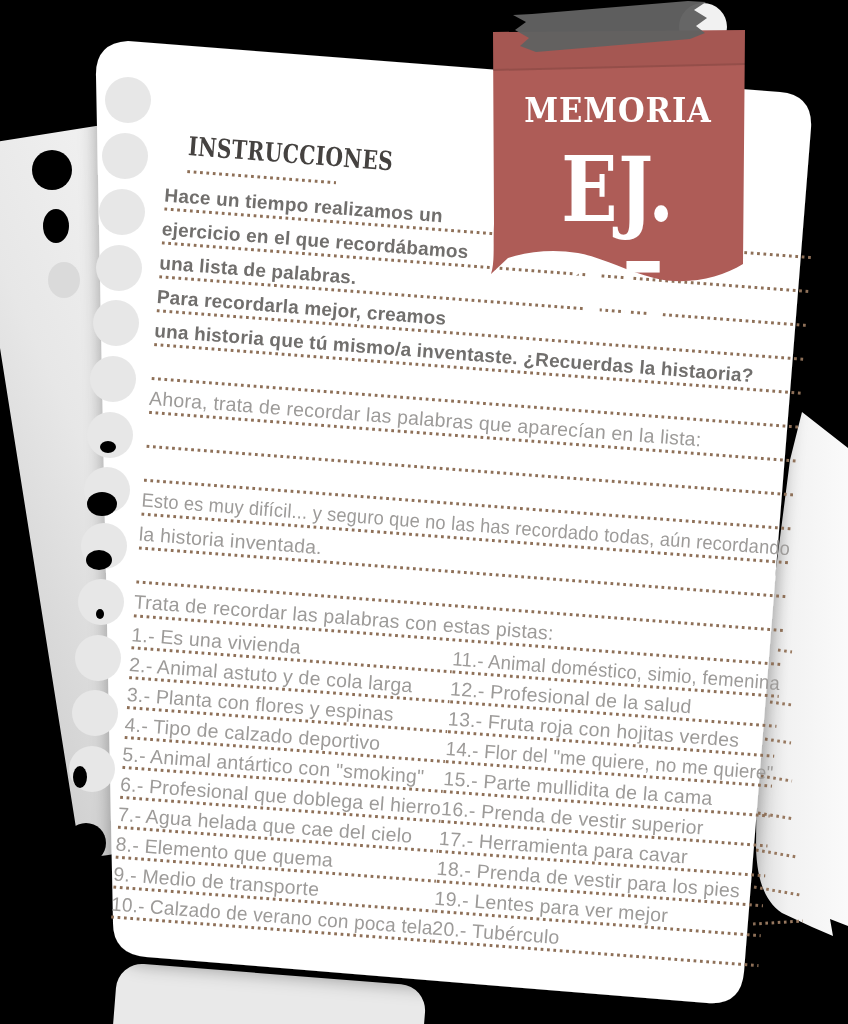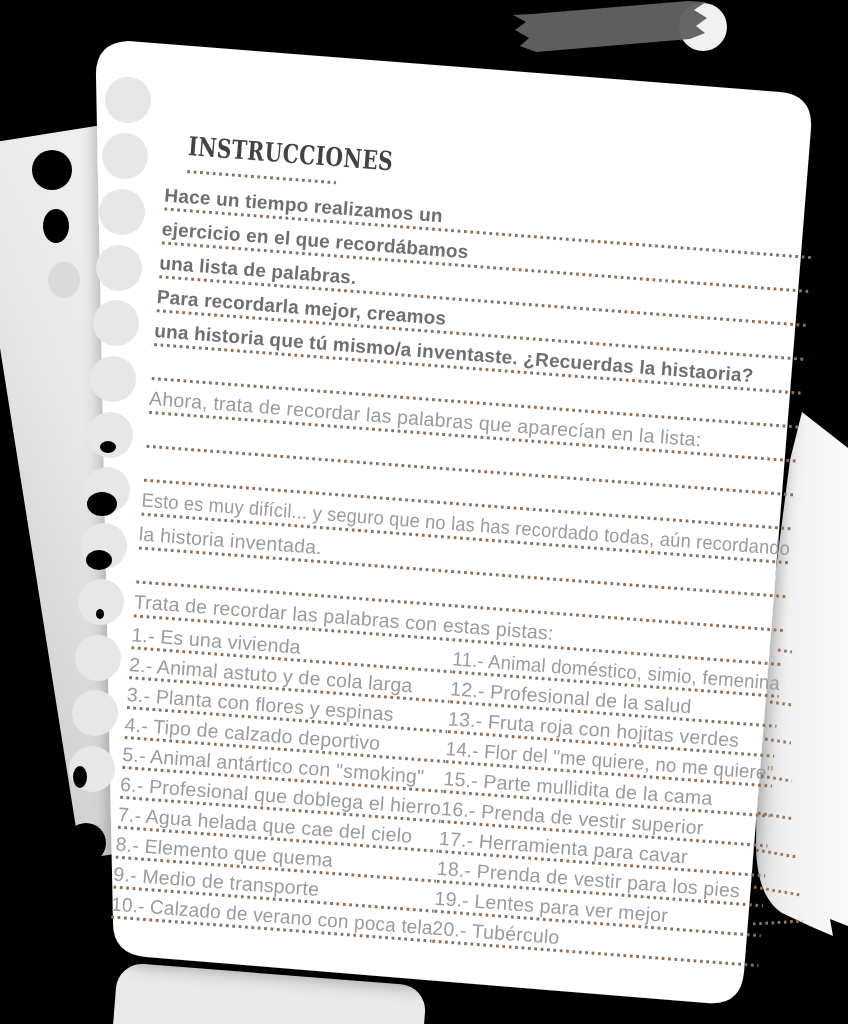--- a/index.html
+++ b/index.html
@@ -289,19 +289,32 @@
             <div class="dl"></div>
           </div>
           <div class="h-row">
             <span class="txt fitw">20.- Tubérculo</span>
             <div class="dl"></div>
           </div>
         </div>
     </div>
   </div>
 
+  <div class="ribbon">
+    <svg width="264" height="266" viewBox="0 0 264 266">
+      <path d="M7,8 L259,6 L257,240
+               C234,254 200,262 168,254
+               C140,247 118,234 92,229
+               C68,225 44,227 22,234
+               L5,250 C9,238 7,222 8,200 Z" style="fill:var(--ribbon)"></path>
+      <path d="M7,8 L259,6 L259,41 L7,47 Z" fill="rgba(0,0,0,0.05)"></path>
+      <path d="M7,46 L259,40" stroke="rgba(0,0,0,0.10)" stroke-width="2" fill="none"></path>
+    </svg>
+    <div class="r-title">MEMORIA</div>
+    <div class="r-num">EJ. 15</div>
+  </div>
 
   <svg class="tape" width="220" height="60" viewBox="0 0 220 60">
     <path d="M32,14 L188,1 L206,2 L194,10 L207,18 L196,26 L205,33 L190,39
              L36,52 L20,46 L29,38 L15,30 L26,22 L13,15 Z" style="fill:var(--tape)" opacity="0.97"></path>
   </svg>
 
 </div>
 
 </body></html>

